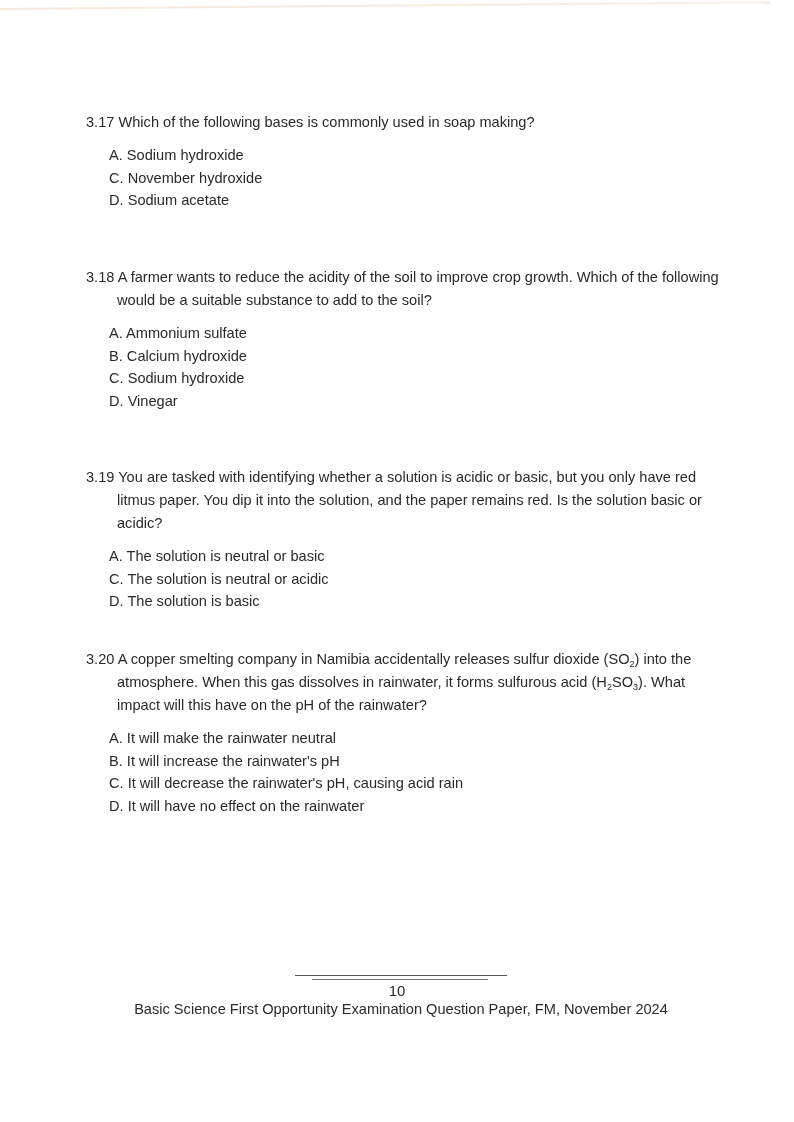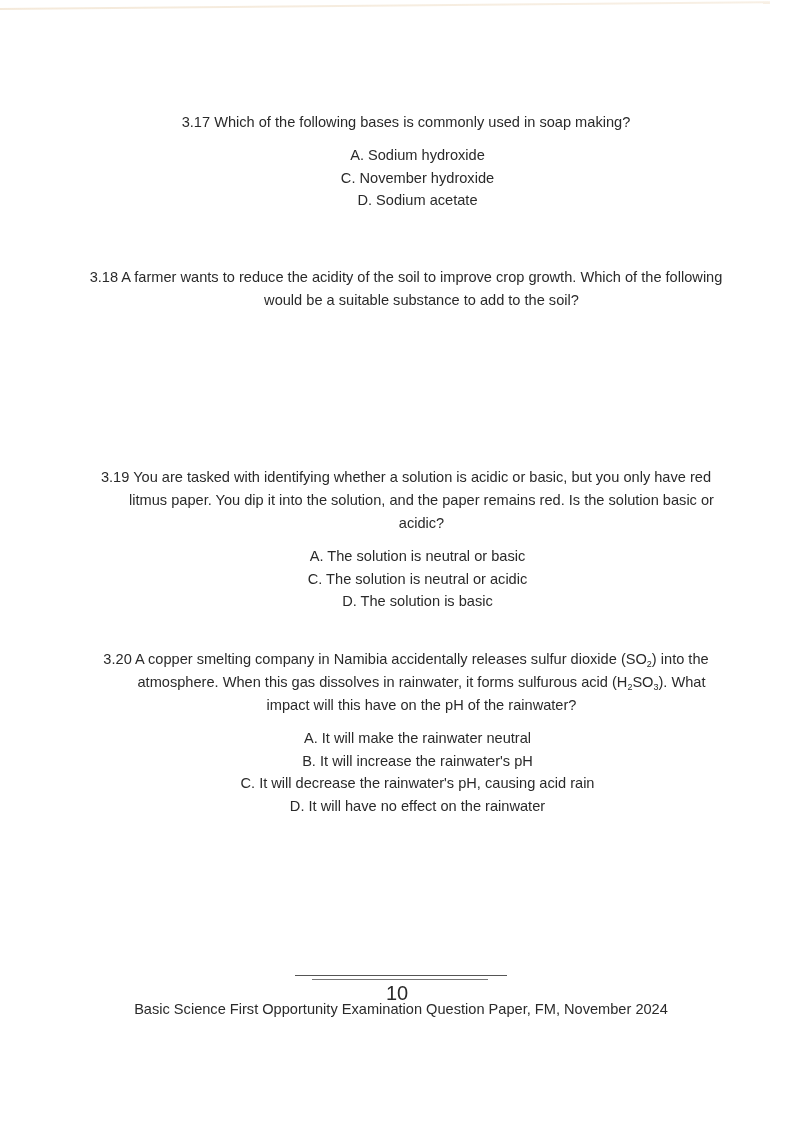--- a/index.html
+++ b/index.html
@@ -7,35 +7,35 @@
     width: 794px; height: 1122px; position: relative; overflow: hidden;
     font-family: "Liberation Sans", "DejaVu Sans", sans-serif;
     color: #2a2a2a;
   }
   .scan-line {
     position: absolute; left: 0; top: 8px; width: 770px; height: 2px;
     background: linear-gradient(90deg, #f3e7d6, #f7eee2);
     transform: rotate(-0.5deg); transform-origin: left center;
     opacity: 0.9;
   }
-  .question { position: absolute; left: 86px; width: 640px; font-size: 14.6px; text-align: center; }
+  .question { position: absolute; left: 86px; width: 640px; font-size: 14.6px; }
   .q-stem {
     line-height: 23px; padding-left: 31px; text-indent: -31px; margin: 0;
   }
   .q-options { margin: 10px 0 0 23px; padding: 0; list-style: none; }
   .q-options li { line-height: 22.5px; height: 22.5px; }
   sub { font-size: 9px; vertical-align: -3px; line-height: 0; }
   .footer-rule1 {
     position: absolute; left: 295px; top: 975px; width: 212px; height: 1px; background: #555;
   }
   .footer-rule2 {
     position: absolute; left: 312px; top: 979px; width: 176px; height: 1px; background: #777;
   }
   .page-number {
-    position: absolute; left: 0; width: 794px; top: 982px; text-align: center; font-size: 20px;
+    position: absolute; left: 0; width: 794px; top: 982px; text-align: center; font-size: 15px;
   }
   .footer-text {
     position: absolute; left: 0; width: 794px; top: 1001px; text-align: center; font-size: 14.6px;
     padding-left: 4px;
   }
 </style>
 </head>
 <body>
 
 <div class="scan-line"></div>
@@ -44,20 +44,26 @@
   <p class="q-stem"><span>3.17</span> <span>Which of the following bases is commonly used in soap making?</span></p>
   <ul class="q-options">
     <li>A. Sodium hydroxide</li>
     <li>C. November hydroxide</li>
     <li>D. Sodium acetate</li>
   </ul>
 </div>
 
 <div class="question" style="top:266px;">
   <p class="q-stem"><span>3.18</span> <span>A farmer wants to reduce the acidity of the soil to improve crop growth. Which of the following would be a suitable substance to add to the soil?</span></p>
+  <ul class="q-options">
+    <li>A. Ammonium sulfate</li>
+    <li>B. Calcium hydroxide</li>
+    <li>C. Sodium hydroxide</li>
+    <li>D. Vinegar</li>
+  </ul>
 </div>
 
 <div class="question" style="top:466px;">
   <p class="q-stem"><span>3.19</span> <span>You are tasked with identifying whether a solution is acidic or basic, but you only have red litmus paper. You dip it into the solution, and the paper remains red. Is the solution basic or acidic?</span></p>
   <ul class="q-options">
     <li>A. The solution is neutral or basic</li>
     <li>C. The solution is neutral or acidic</li>
     <li>D. The solution is basic</li>
   </ul>
 </div>

